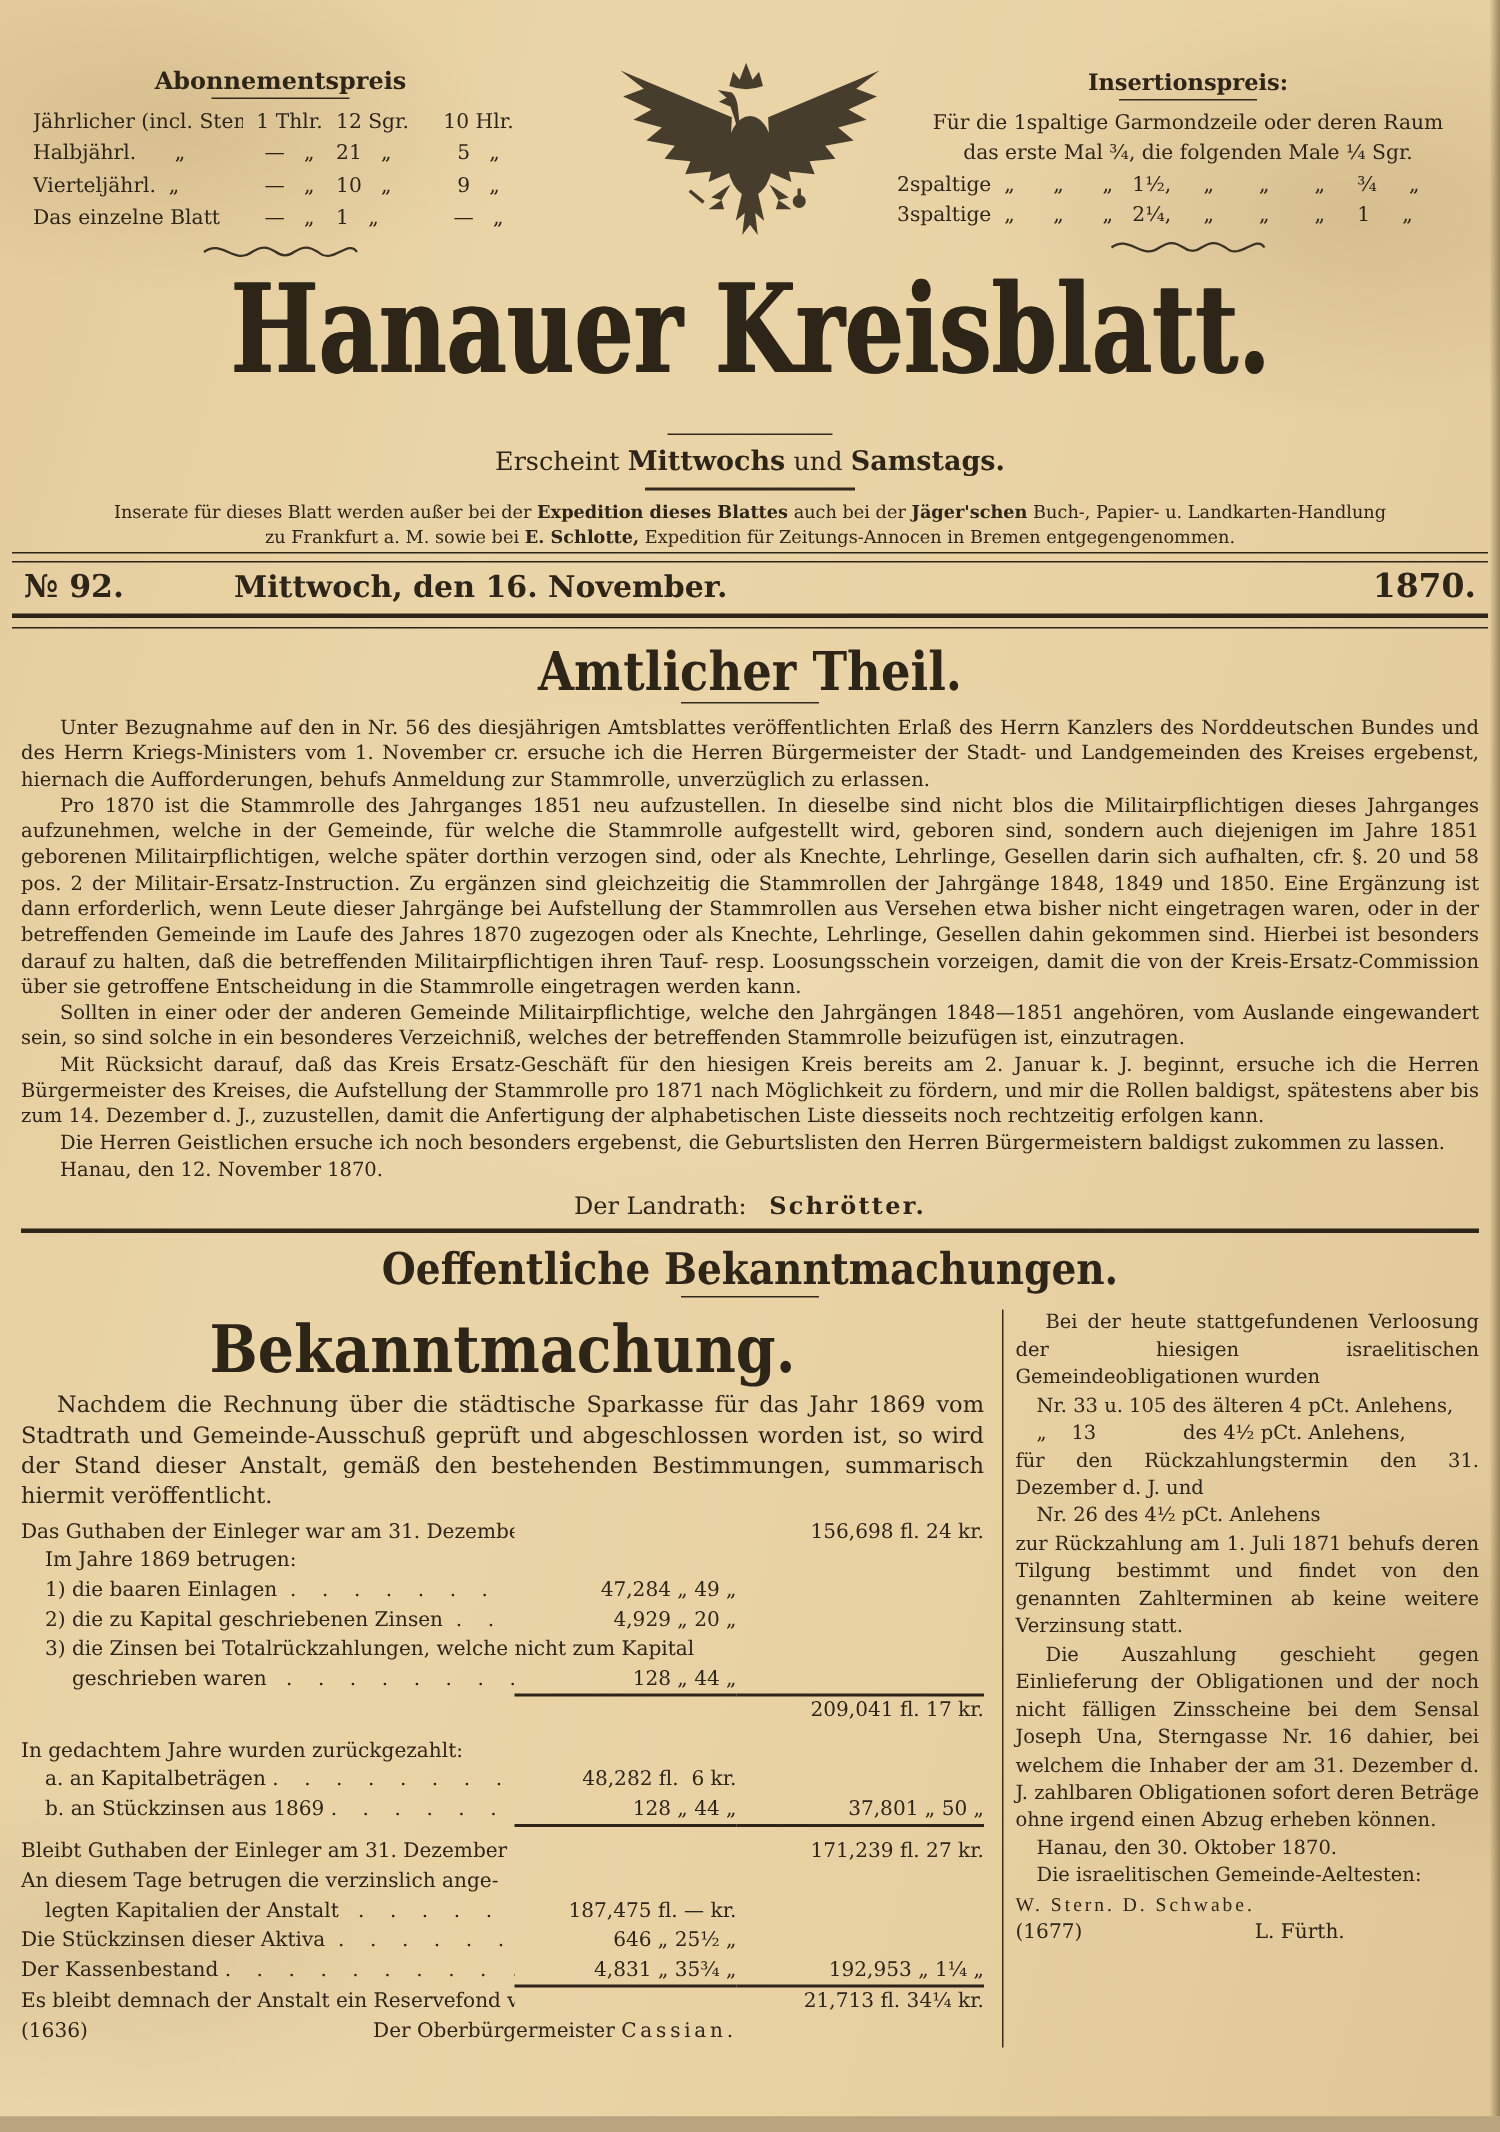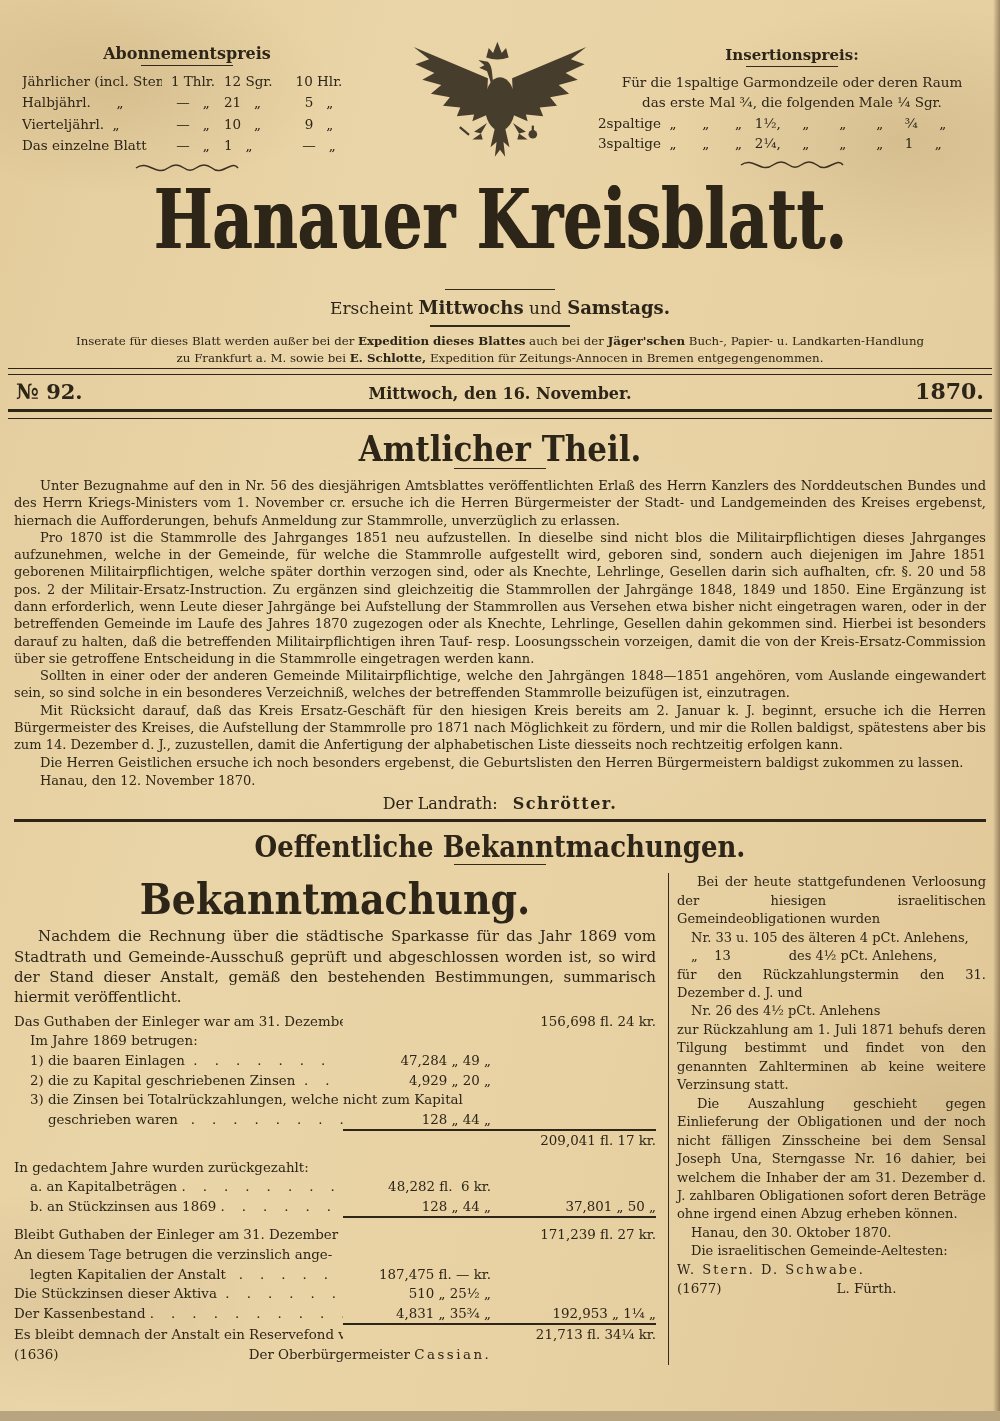--- a/index.html
+++ b/index.html
@@ -39,21 +39,21 @@
      text-shadow:1px 0 0 currentColor;}
   .schedule{position:absolute;top:297px;left:0;width:100%;text-align:center;font-size:17px;}
   .schedule b{font-size:18px;}
   .rule-mini.abv{position:absolute;top:289px;left:445px;width:110px;margin:0;}
   .rule-mini.blw{position:absolute;top:325px;left:430px;width:140px;margin:0;border-top-width:2px;}
   .note{position:absolute;top:333px;left:10px;right:10px;text-align:center;font-size:11.8px;line-height:1.45;}
   
   .dl-top{position:absolute;top:368px;left:8px;right:8px;height:5px;border-top:1.5px solid #2d2518;border-bottom:1.5px solid #2d2518;}
   .dateline{position:absolute;top:378px;left:16px;right:16px;display:flex;align-items:baseline;font-weight:bold;font-size:21px;}
   .dateline .iss{width:140px;}
-  .dateline .ctr{flex:1;text-align:center;font-size:16px;}
+  .dateline .ctr{flex:1;font-size:20px;}
   .dateline .yr{width:140px;text-align:right;font-size:22px;}
   .dl-bot{position:absolute;top:409px;left:8px;right:8px;height:6px;border-top:3px solid #2d2518;border-bottom:1.4px solid #2d2518;}
   
   .flow{position:absolute;top:426px;left:14px;right:14px;}
   .sec-head{ text-align:center;font-weight:bold;font-size:31px;transform:scaleY(1.15);transform-origin:center top;margin:2px 0 0;}
   .flow .rule-mini{margin-top:4px;margin-bottom:8px;}
   .bodytext p{margin:0;font-size:13px;line-height:1.33;text-align:justify;text-indent:26px;}
   .plain{text-indent:26px;font-size:13px;line-height:1.5;}
   .sigline{text-align:center;font-size:16px;margin:4px 0 4px;}
   .sigline .name{font-weight:bold;letter-spacing:1.5px;margin-left:10px;}
@@ -77,21 +77,21 @@
   .frow.gap{margin-top:7px;}
   .refrow{display:flex;font-size:13.4px;line-height:1.5;align-items:center;}
   .refrow .ref{width:70px;}
   .refrow .sig{flex:1;text-align:center;}
   .refrow .sig .name{letter-spacing:2.5px;}
   
   .col-right p{margin:0;font-size:13px;line-height:1.42;text-align:justify;}
   .col-right p.ind{text-indent:20px;}
   .col-right .item{padding-left:14px;text-align:left;}
   .col-right .pre{white-space:pre-wrap;}
-  .ctrline{text-align:center;letter-spacing:2px;}
+  .ctrline{text-align:center;letter-spacing:2px;font-family:Liberation Serif, serif;}
   .nowrapline{text-align:left !important;}
 </style>
 </head>
 <body>
 
 <div class="page">
 
   <div class="sub-block">
     <div class="sub-title">Abonnementspreis</div>
     <div class="rule-mini"></div>
@@ -258,21 +258,21 @@
           <div class="frow">
             <span class="fl">An diesem Tage betrugen die verzinslich ange-</span>
           </div>
           <div class="frow ind1">
             <span class="fl">legten Kapitalien der Anstalt   .    .    .    .    .    .</span>
             <span class="fm">187,475 fl. — kr.</span>
             <span class="fr"></span>
           </div>
           <div class="frow">
             <span class="fl">Die Stückzinsen dieser Aktiva  .    .    .    .    .    .    .</span>
-            <span class="fm">510 „ 25½ „</span>
+            <span class="fm">646 „ 25½ „</span>
             <span class="fr"></span>
           </div>
           <div class="frow um ur">
             <span class="fl">Der Kassenbestand .    .    .    .    .    .    .    .    .    .</span>
             <span class="fm">4,831 „ 35¾ „</span>
             <span class="fr">192,953 „ 1¼ „</span>
           </div>
           <div class="frow">
             <span class="fl">Es bleibt demnach der Anstalt ein Reservefond von  .    .    .    .    .</span>
             <span class="fm"></span>

